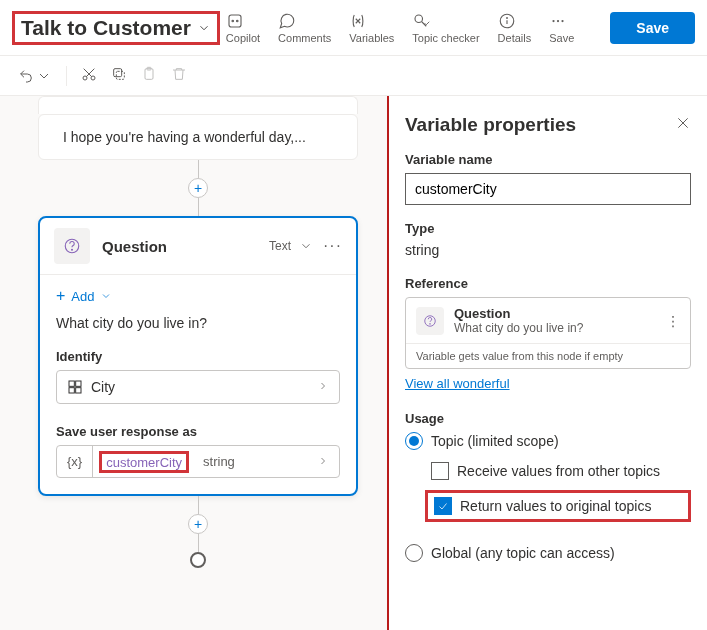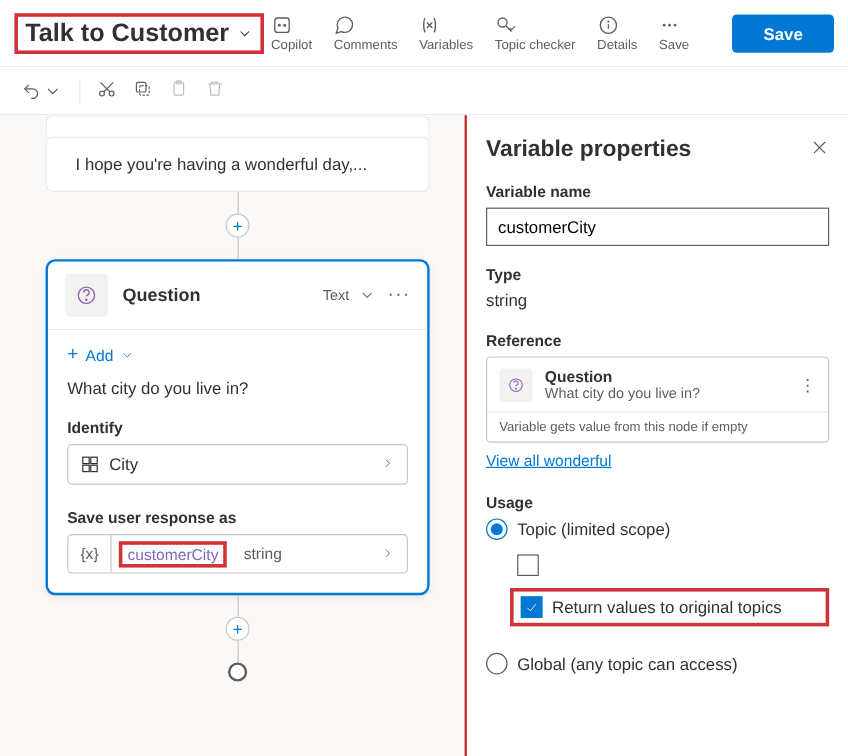--- a/index.html
+++ b/index.html
@@ -289,20 +289,21 @@
 
     <div class="p-label">Usage</div>
 
     <div class="radio-row">
       <span class="radio checked"></span>
       <span>Topic (limited scope)</span>
     </div>
 
     <div class="check-row">
       <span class="check"></span>
+      <span>Receive values from other topics</span>
     </div>
 
     <div class="hl-box">
       <div class="check-row">
         <span class="check checked">
           <svg width="12" height="12" viewBox="0 0 24 24" stroke="#fff" stroke-width="3">
               <polyline points="5 13 10 18 19 7"></polyline>
             </svg>
         </span>
         <span>Return values to original topics</span>

